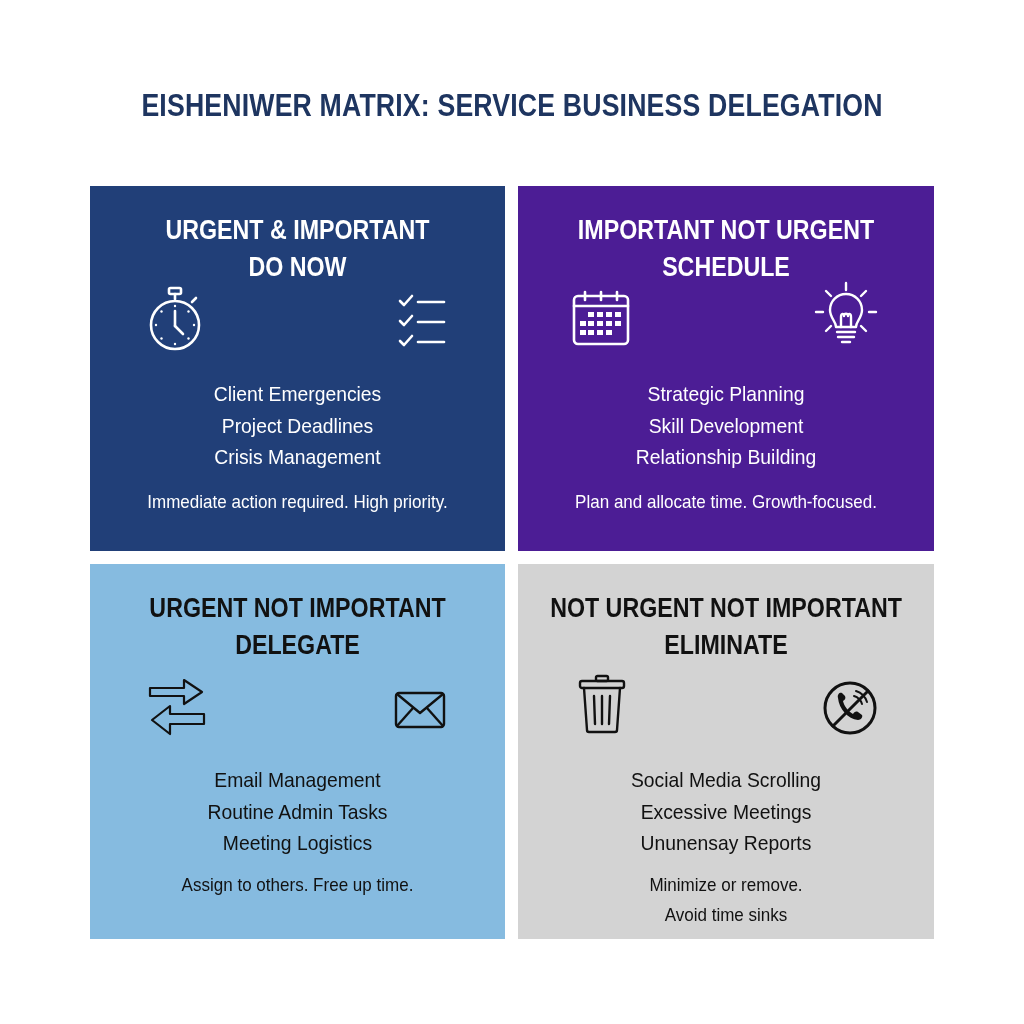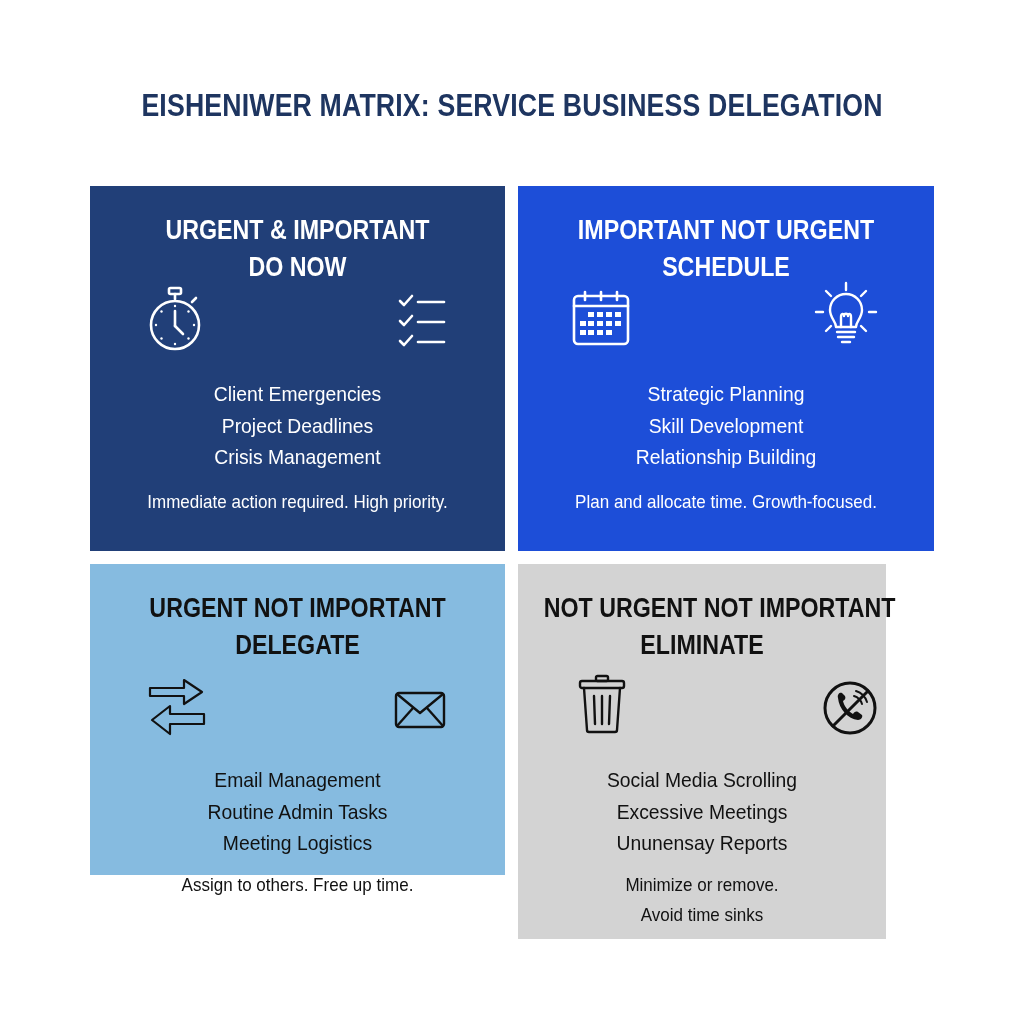--- a/index.html
+++ b/index.html
@@ -22,23 +22,23 @@
     transform: scaleX(0.86);
     transform-origin: center;
   }
   .quad {
     position: absolute;
     box-sizing: border-box;
     text-align: center;
     margin-top: 21px;
   }
   .q-tl { left: 90px;  top: 165px; width: 415px; height: 365px; background: #213f78; color: #ffffff; }
-  .q-tr { left: 518px; top: 165px; width: 416px; height: 365px; background: #1d4ed8; color: #ffffff; }
-  .q-bl { left: 90px;  top: 543px; width: 415px; height: 311px; background: #86bbe0; color: #111111; text-align: center; }
-  .q-br { left: 518px; top: 543px; width: 368px; height: 375px; background: #d3d3d3; color: #111111; }
+  .q-tr { left: 518px; top: 165px; width: 416px; height: 365px; background: #4c1d95; color: #ffffff; }
+  .q-bl { left: 90px;  top: 543px; width: 415px; height: 375px; background: #86bbe0; color: #111111; text-align: center; }
+  .q-br { left: 518px; top: 543px; width: 416px; height: 375px; background: #d3d3d3; color: #111111; }
 
   .heading {
     position: absolute; left: 0; width: 100%;
     font-family: "Liberation Sans", sans-serif;
     font-weight: bold;
     font-size: 27px;
     line-height: 37px;
     top: 26px;
     transform: scaleX(0.86);
     transform-origin: center;

